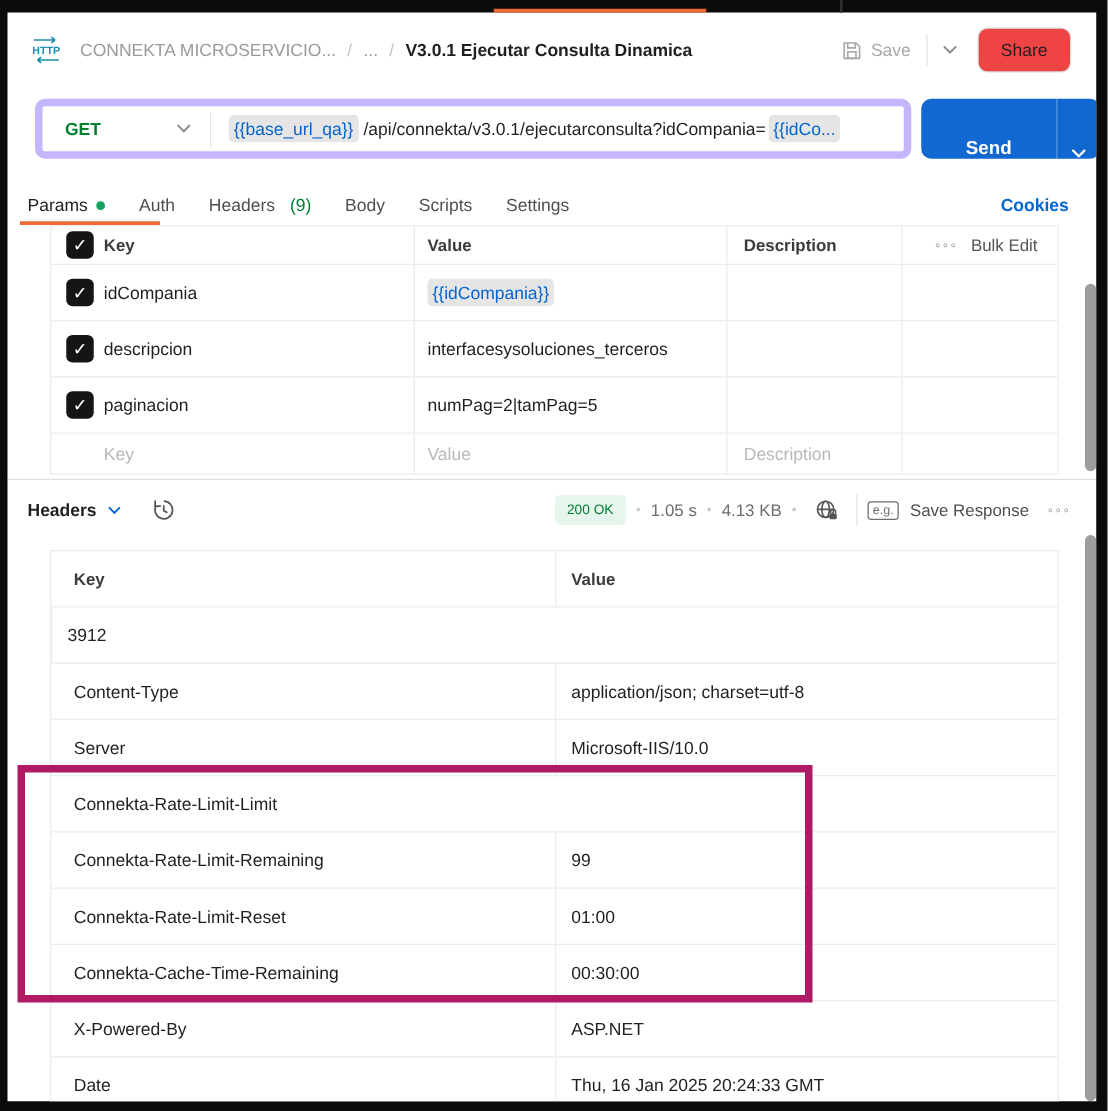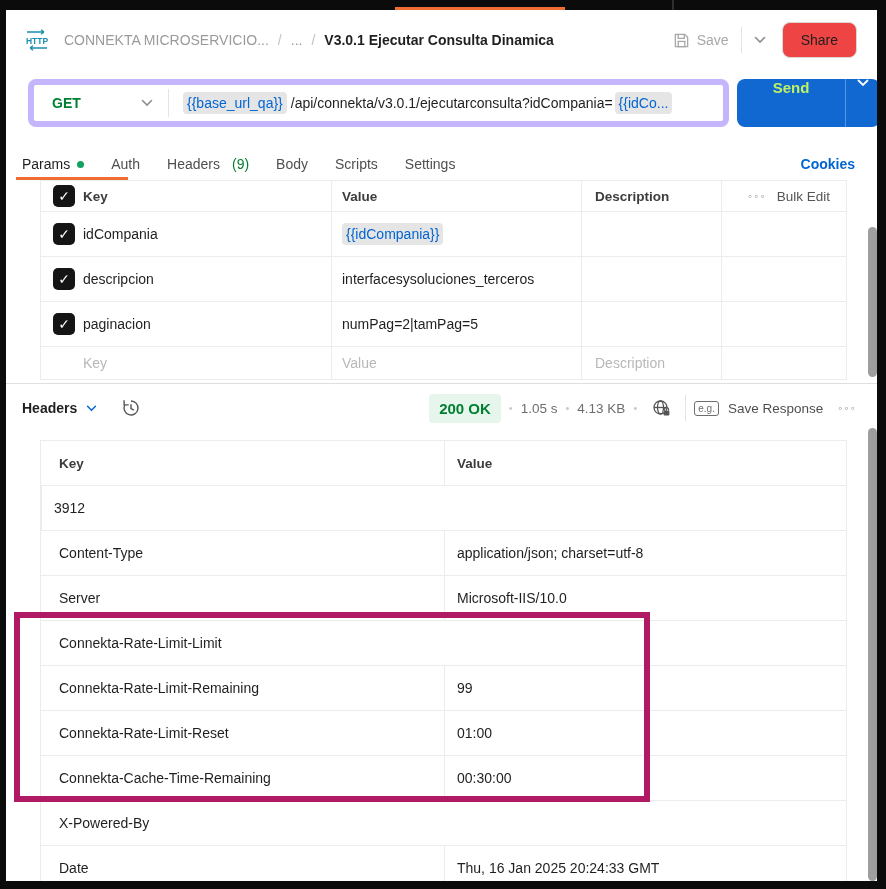--- a/index.html
+++ b/index.html
@@ -25,21 +25,21 @@
   .share-btn { border:1px solid #d8d8d8; border-radius:8px; padding:9px 18px; font-size:14px; color:#1f1f1f; background:#ef4444; margin-left:16px; cursor:pointer; }
 
   
   .url-bar { position:absolute; left:22px; top:69px; width:701px; height:48px; border:6px solid #c4b5fd; border-radius:8px; background:#fff; display:flex; align-items:center; }
   .method { width:134px; display:flex; justify-content:space-between; align-items:center; padding:0 15px 0 18px; cursor:pointer; }
   .method-label { color:#007f31; font-weight:700; font-size:14px; }
   .url-divider { width:1px; height:28px; background:#e4e4e4; }
   .url-text { flex:1; display:flex; align-items:center; padding:0 8px 0 14px; font-size:14px; color:#1f1f1f; white-space:nowrap; overflow:hidden; }
   .var-chip { color:#0265d2; background:#e5e5e5; border-radius:4px; padding:3px 4px; }
   .url-path { margin:0 2px 0 4px; }
-  .send-btn { position:absolute; left:731px; top:69px; width:143px; height:48px; background:#1268d1; border:none; border-radius:8px; color:#bef264; display:flex; align-items:flex-start; cursor:pointer; padding:0; }
+  .send-btn { position:absolute; left:731px; top:69px; width:143px; height:48px; background:#1268d1; border:none; border-radius:8px; color:#ffffff; display:flex; align-items:flex-end; cursor:pointer; padding:0; }
   .send-label { flex:1; text-align:center; font-size:15px; font-weight:700; font-family:"Liberation Sans",sans-serif; }
   .send-sep { width:1px; height:100%; background:rgba(255,255,255,0.30); }
   .send-caret { width:34px; display:flex; justify-content:center; color:#fff; }
 
   
   .tabs { position:absolute; left:16px; top:140px; height:28px; display:flex; gap:27px; align-items:center; font-size:14px; color:#4f4f4f; }
   .tab { display:flex; align-items:center; gap:7px; cursor:pointer; white-space:nowrap; }
   .tab.active { color:#1f1f1f; font-weight:500; }
   .green-dot { width:7px; height:7px; border-radius:50%; background:#12a35f; }
   .hdr-count { color:#007f31; margin-left:5px; }
@@ -64,21 +64,21 @@
   .dots { letter-spacing:2px; font-size:12px; color:#8d8d8f; }
   .bulk-edit { font-size:13.5px; color:#555; cursor:pointer; white-space:nowrap; }
 
   .section-divider { position:absolute; left:0; top:373px; width:100%; height:1px; background:#dfdfdf; }
 
   
   .resp-bar { position:absolute; left:0; top:374px; width:100%; height:48px; display:flex; align-items:center; padding:0 20px 0 16px; }
   .resp-view { display:flex; align-items:center; gap:9px; font-size:14px; font-weight:600; color:#1f1f1f; cursor:pointer; }
   .caret-blue { color:#0265d2; display:flex; }
   .hist-icon { margin-left:24px; display:flex; cursor:pointer; }
-  .status-badge { background:#e7f6ec; color:#007f31; font-size:15px; font-weight:700; padding:6px 10px; border-radius:4px; }
+  .status-badge { background:#e7f6ec; color:#007f31; font-size:11px; font-weight:400; padding:6px 10px; border-radius:4px; }
   .meta-dot { color:#c9c9c9; font-size:11px; margin:0 8px; }
   .meta { color:#6e6e6e; font-size:13.5px; }
   .globe-icon { margin:0 4px 0 6px; display:flex; cursor:pointer; }
   .eg-badge { border:1.5px solid #6e6e6e; border-radius:3px; color:#6e6e6e; font-size:10px; padding:1px 3px; font-weight:400; }
   .save-resp { color:#4f4f4f; font-size:13.5px; margin-left:9px; cursor:pointer; white-space:nowrap; }
   .resp-dots { margin-left:15px; cursor:pointer; }
 
   
   .rtable { position:absolute; left:34px; top:430px; width:807px; border:1px solid #ececec; border-bottom:none; background:#fff; }
   .rrow { display:flex; align-items:stretch; height:45px; border-bottom:1px solid #ececec; font-size:14px; color:#1f1f1f; }
@@ -299,20 +299,21 @@
     <div class="rrow">
       <div class="rkey">Connekta-Rate-Limit-Reset</div>
       <div class="rval">01:00</div>
     </div>
     <div class="rrow">
       <div class="rkey">Connekta-Cache-Time-Remaining</div>
       <div class="rval">00:30:00</div>
     </div>
     <div class="rrow">
       <div class="rkey">X-Powered-By</div>
+      <div class="rval">ASP.NET</div>
     </div>
     <div class="rrow">
       <div class="rkey">Date</div>
       <div class="rval">Thu, 16 Jan 2025 20:24:33 GMT</div>
     </div>
   </div>
 
   <div class="highlight-box"></div>
 
   <div class="scroll-thumb sb-params"></div>

